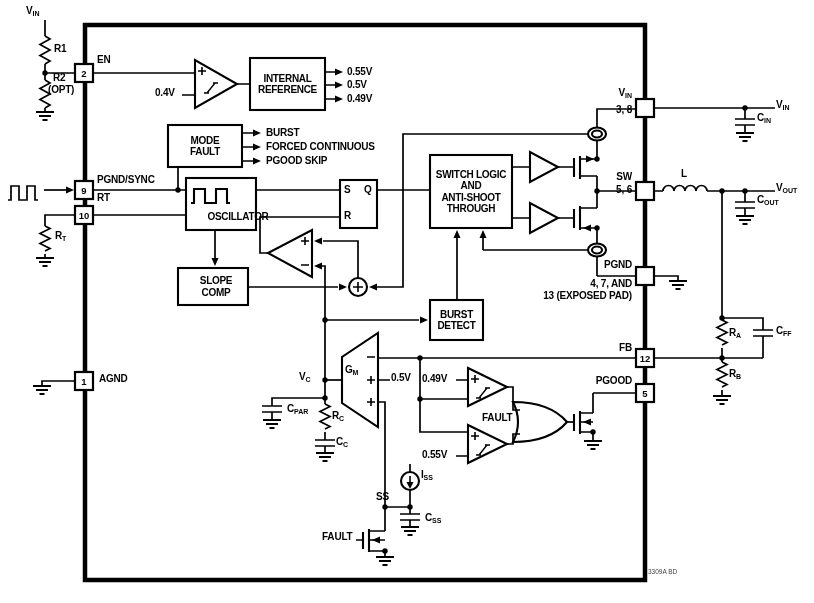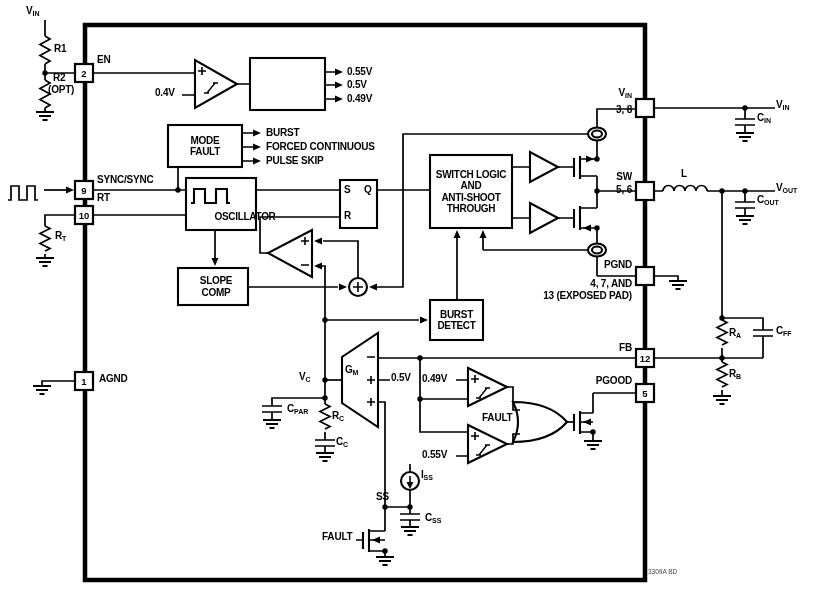--- a/index.html
+++ b/index.html
@@ -198,37 +198,39 @@
 </svg>
 
 <div class="lbl" style="left:26px;top:5px"><span>V</span><sub>IN</sub></div>
 <div class="lbl" style="left:54px;top:43px">R1</div>
 <div class="lbl" style="left:53px;top:72px">R2</div>
 <div class="lbl" style="left:48px;top:84px">(OPT)</div>
 <div class="pin-num" style="left:75px;top:64px">2</div>
 <div class="lbl" style="left:97px;top:54px">EN</div>
 <div class="lbl" style="left:155px;top:87px">0.4V</div>
 
+<div class="box-label" style="left:250px;top:58px;width:75px;height:52px">INTERNAL
+REFERENCE</div>
 <div class="lbl" style="left:347px;top:66px">0.55V</div>
 <div class="lbl" style="left:347px;top:79px">0.5V</div>
 <div class="lbl" style="left:347px;top:93px">0.49V</div>
 
 <div class="box-label" style="left:168px;top:125px;width:74px;height:42px">MODE
 FAULT</div>
 <div class="lbl" style="left:266px;top:127px">BURST</div>
 <div class="lbl" style="left:266px;top:141px">FORCED CONTINUOUS</div>
-<div class="lbl" style="left:266px;top:155px">PULSE SKIP</div>
+<div class="lbl" style="left:266px;top:155px">PGOOD SKIP</div>
 
 <div class="pin-num" style="left:75px;top:181px">9</div>
-<div class="lbl" style="left:97px;top:174px">SYNC/SYNC</div>
+<div class="lbl" style="left:97px;top:174px">PGND/SYNC</div>
 <div class="pin-num" style="left:75px;top:206px">10</div>
 <div class="lbl" style="left:97px;top:192px">RT</div>
 <div class="lbl" style="left:55px;top:230px"><span>R</span><sub>T</sub></div>
 
-<div class="box-label" style="left:200px;top:208px;width:90px;height:18px">OSCILLATOR</div>
+<div class="box-label" style="left:193px;top:208px;width:90px;height:18px">OSCILLATOR</div>
 <div class="box-label" style="left:178px;top:268px;width:76px;height:37px">SLOPE
 COMP</div>
 
 <div class="lbl" style="left:344px;top:184px">S</div>
 <div class="lbl" style="left:364px;top:184px">Q</div>
 <div class="lbl" style="left:344px;top:210px">R</div>
 
 <div class="box-label" style="left:430px;top:155px;width:82px;height:73px">SWITCH LOGIC
 AND
 ANTI-SHOOT

